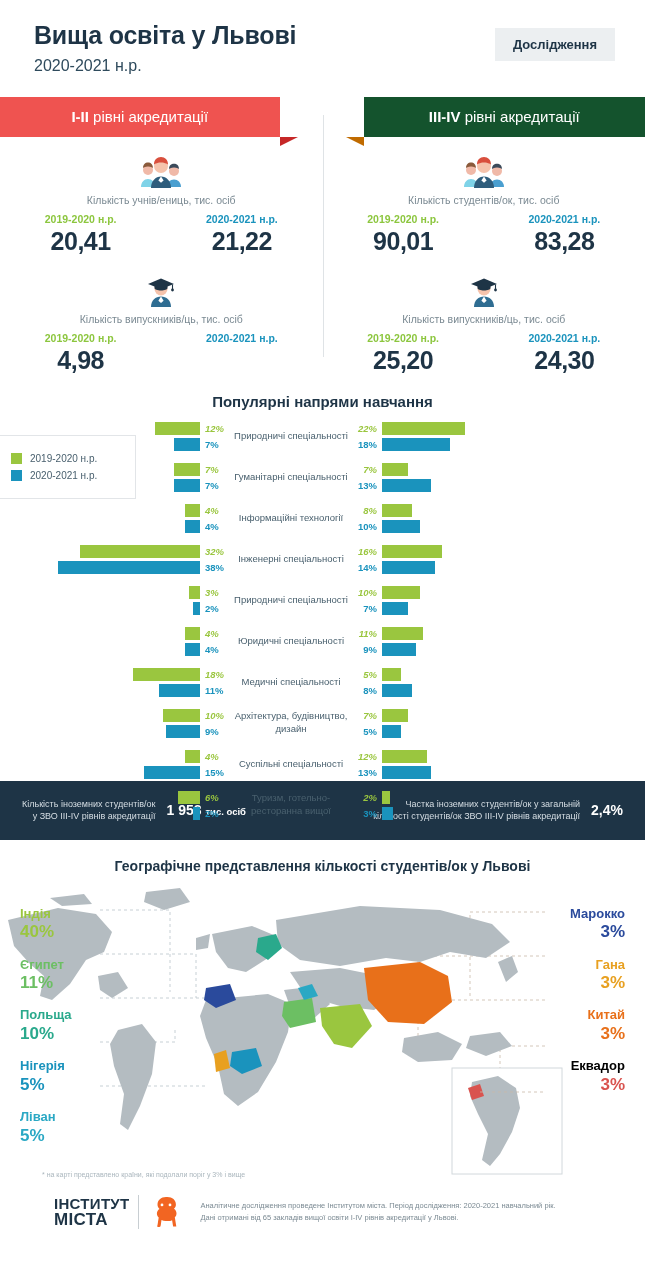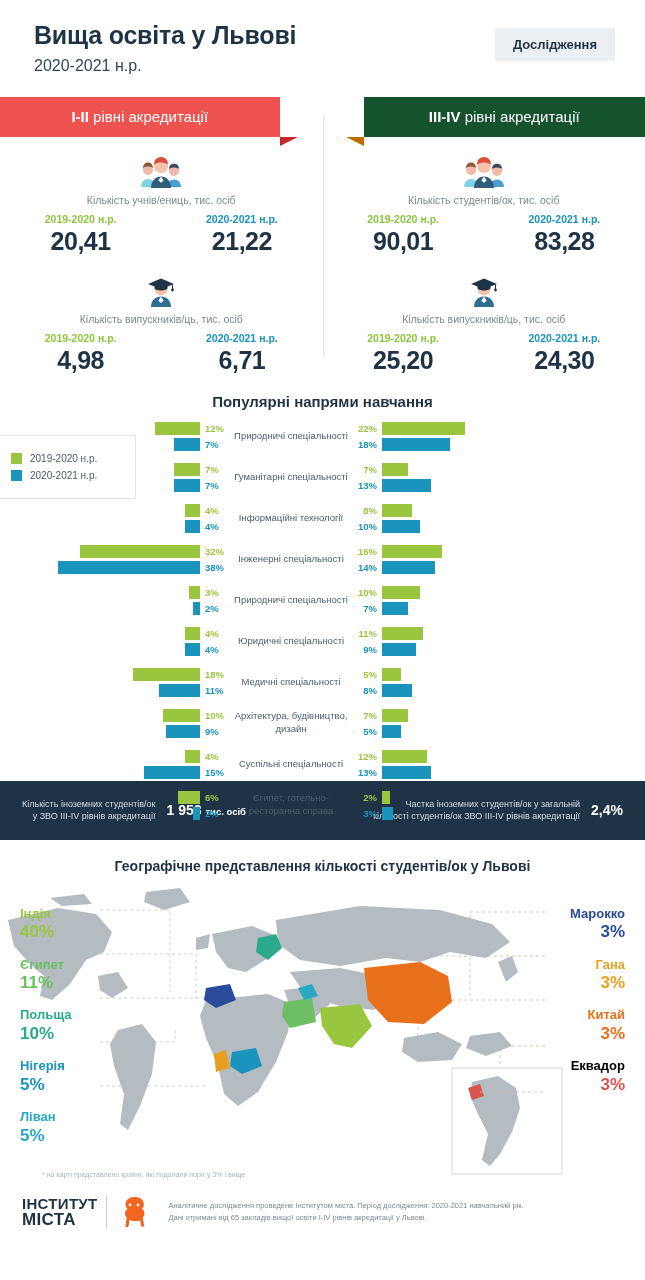--- a/index.html
+++ b/index.html
@@ -75,21 +75,21 @@
   .row { display: flex; align-items: center; margin-bottom: 8px; height: 33px; }
 
   .side { width: 226px; display: flex; flex-direction: column; }
   .side-left { align-items: flex-end; }
   .bar-line { display: flex; align-items: center; height: 13px; margin: 1.5px 0; }
   .side-left .bar-line { flex-direction: row; justify-content: flex-end; }
   .bar { height: 13px; }
   .bar-green { background: #9ac63f; }
   .bar-blue  { background: #1a93bd; }
   .pct { font-size: 9.5px; font-weight: bold; width: 26px; }
-  .pct-green { color: #9ac63f; }
+  .pct-green { color: #9ac63f; font-style: italic; }
   .pct-blue  { color: #1a93bd; }
   .side-left .pct { text-align: left; padding-left: 5px; }
   .side-right .pct { text-align: right; padding-right: 5px; }
 
   .cat {
     width: 130px; text-align: center; font-size: 9.5px;
     color: #49606e; line-height: 1.35; padding: 0 4px;
   }
 
   
@@ -111,21 +111,21 @@
   .map-svg { position: absolute; left: 0; top: 0; }
   .country-list { position: absolute; top: 26px; }
   .list-left { left: 20px; text-align: left; }
   .list-right { right: 20px; text-align: right; }
   .country { margin-bottom: 14px; }
   .c-name { font-size: 13px; font-weight: bold; line-height: 1.2; }
   .c-val  { font-size: 17px; font-weight: bold; line-height: 1.25; }
   .note { position: absolute; left: 42px; top: 290px; font-size: 7px; color: #aab6bd; line-height: 1.45; }
 
   
-  .footer { display: flex; align-items: center; padding: 14px 30px 0 22px; }
+  .footer { display: flex; align-items: center; padding: 14px 30px 0 54px; }
   .logo { display: flex; align-items: center; }
   .logo-text { font-size: 15px; font-weight: bold; color: #1e3446; line-height: 1.0; letter-spacing: 0.3px; }
   .logo-text .t2 { font-size: 17px; }
   .logo-sep { width: 1px; height: 34px; background: #c8ced2; margin: 0 9px; }
   .footer-text { font-size: 7.5px; color: #7b8a93; line-height: 1.6; margin-left: 16px; }
 </style>
 </head>
 <body>
 
 <div class="header">
@@ -185,21 +185,20 @@
         </svg>
       </div>
       <div class="stat-caption">Кількість випускників/ць, тис. осіб</div>
       <div class="stat-pair">
         <div class="stat-col">
           <div class="yr yr-green">2019-2020 н.р.</div>
           <div class="val">4,98</div>
         </div>
         <div class="stat-col">
           <div class="yr yr-blue">2020-2021 н.р.</div>
-          <div class="val">6,71</div>
         </div>
       </div>
     </div>
   </div>
 
   <div class="panel">
     <div class="ribbon ribbon-orange">
       <b>III-IV</b><span> рівні акредитації</span>
     </div>
 
@@ -483,21 +482,21 @@
         <div class="side side-left">
           <div class="bar-line">
             <div class="bar bar-green" style="width: 22.5px;"></div>
             <div class="pct pct-green">6%</div>
           </div>
           <div class="bar-line">
             <div class="bar bar-blue" style="width: 7.5px;"></div>
             <div class="pct pct-blue">2%</div>
           </div>
         </div>
-        <div class="cat">Єгипет, готельно-ресторанна справа</div>
+        <div class="cat">Туризм, готельно-ресторанна вищої</div>
         <div class="side side-right">
           <div class="bar-line">
             <div class="pct pct-green">2%</div>
             <div class="bar bar-green" style="width: 7.5px;"></div>
           </div>
           <div class="bar-line">
             <div class="pct pct-blue">3%</div>
             <div class="bar bar-blue" style="width: 11.25px;"></div>
           </div>
         </div>

